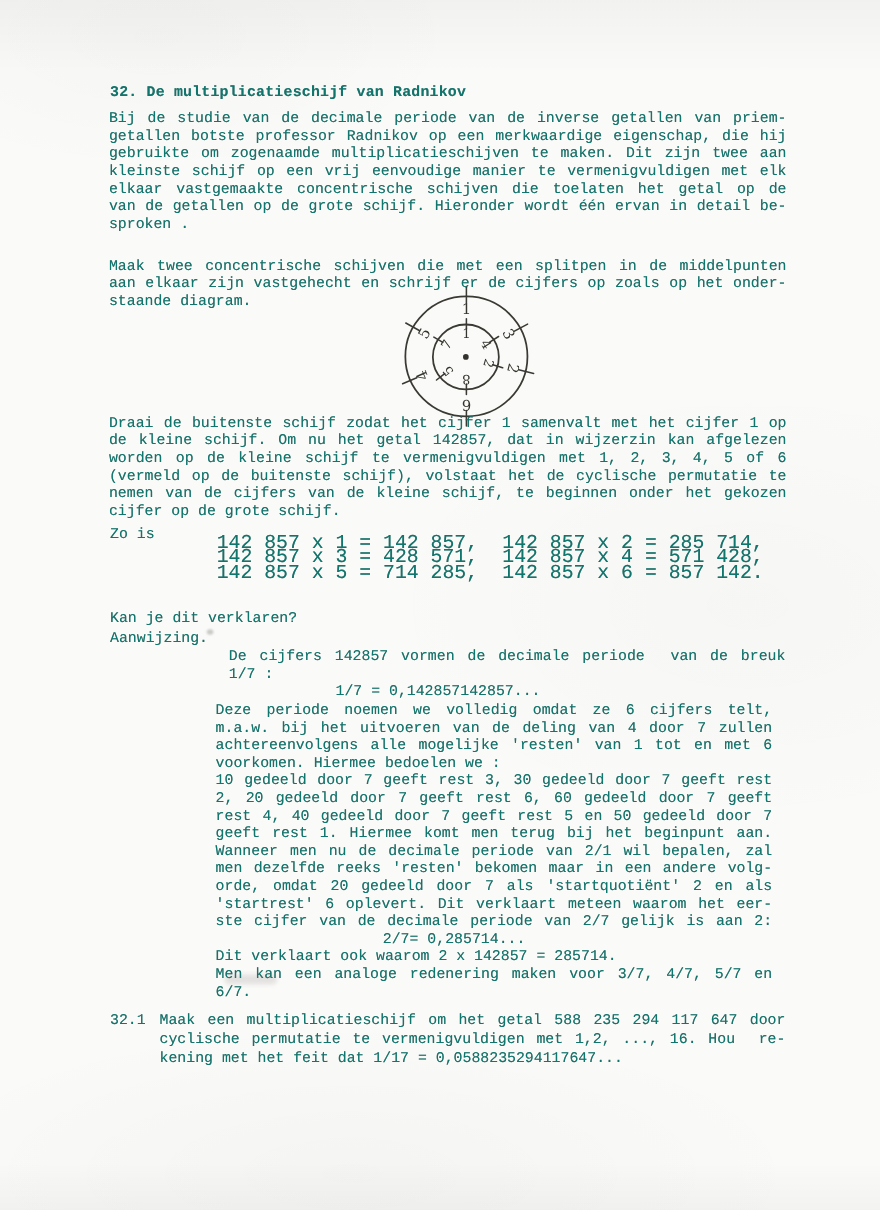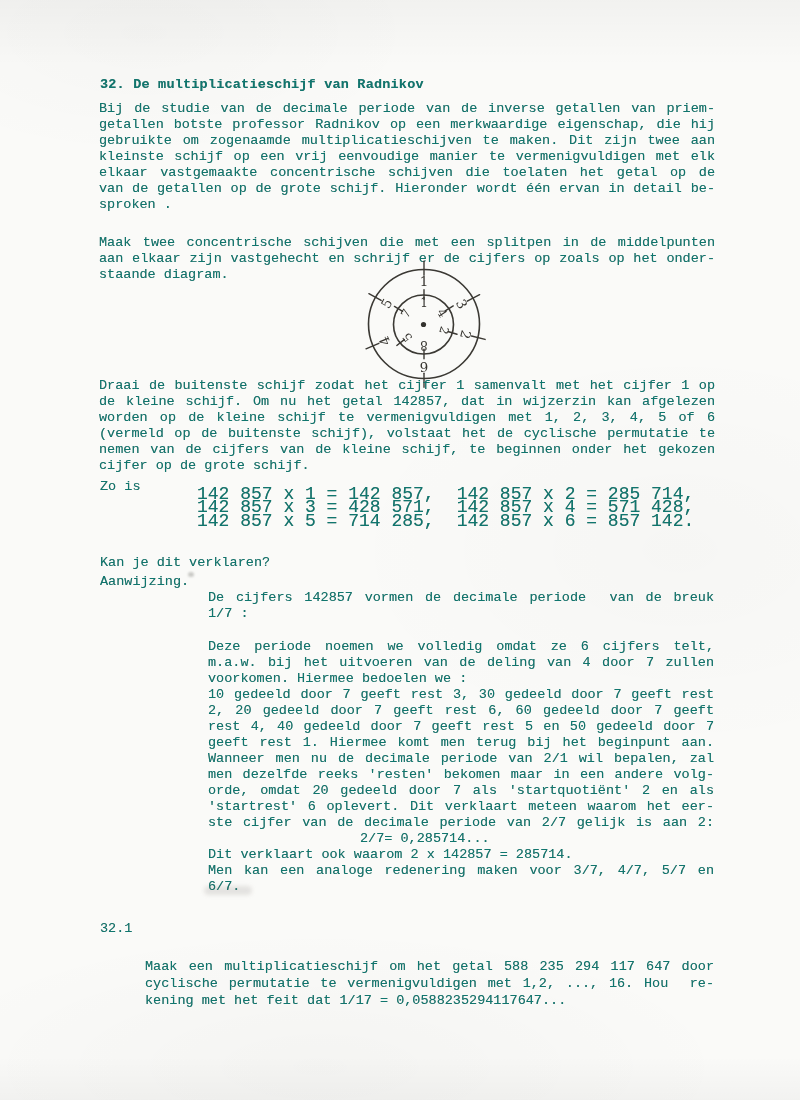--- a/index.html
+++ b/index.html
@@ -112,44 +112,46 @@
       <div class="tline">142 857 x 6 = 857 142.</div>
     </div>
 
   <div class="block soft" style="left:100px;top:555px;">Kan je dit verklaren?</div>
 
   <div class="block soft" style="left:100px;top:574px;">Aanwijzing.</div>
 
   <div class="block soft" style="left:208px;top:574px;width:506px;margin-top:16px;">
       <div class="tline just">De cijfers 142857 vormen de decimale periode  van de breuk</div>
       <div class="tline">1/7 :</div>
+      <div class="tline" style="padding-left: 97px;">1/7 = 0,142857142857...</div>
     </div>
 
-  <div class="block soft" style="left:208px;top:639px;width:506px;">
+  <div class="block soft" style="left:196px;top:639px;width:506px;">
       <div class="tline just">Deze periode noemen we volledig omdat ze 6 cijfers telt,</div>
       <div class="tline just">m.a.w. bij het uitvoeren van de deling van 4 door 7 zullen</div>
+      <div class="tline just">achtereenvolgens alle mogelijke 'resten' van 1 tot en met 6</div>
       <div class="tline">voorkomen. Hiermee bedoelen we :</div>
       <div class="tline just">10 gedeeld door 7 geeft rest 3, 30 gedeeld door 7 geeft rest</div>
       <div class="tline just">2, 20 gedeeld door 7 geeft rest 6, 60 gedeeld door 7 geeft</div>
       <div class="tline just">rest 4, 40 gedeeld door 7 geeft rest 5 en 50 gedeeld door 7</div>
       <div class="tline just">geeft rest 1. Hiermee komt men terug bij het beginpunt aan.</div>
       <div class="tline just">Wanneer men nu de decimale periode van 2/1 wil bepalen, zal</div>
       <div class="tline just">men dezelfde reeks 'resten' bekomen maar in een andere volg-</div>
       <div class="tline just">orde, omdat 20 gedeeld door 7 als 'startquotiënt' 2 en als</div>
       <div class="tline just">'startrest' 6 oplevert. Dit verklaart meteen waarom het eer-</div>
       <div class="tline just">ste cijfer van de decimale periode van 2/7 gelijk is aan 2:</div>
       <div class="tline" style="padding-left: 152px; font-family: Liberation Mono, monospace;">2/7= 0,285714...</div>
       <div class="tline">Dit verklaart ook waarom 2 x 142857 = 285714.</div>
       <div class="tline just">Men kan een analoge redenering maken voor 3/7, 4/7, 5/7 en</div>
       <div class="tline">6/7.</div>
     </div>
 
   <div class="block italicblock soft" style="left:100px;top:920px;">32.1</div>
 
-  <div class="block italicblock soft" style="left:145px;top:958px;width:569px;">
+  <div class="block italicblock soft" style="left:145px;top:920px;width:569px;">
       <div class="tline just">Maak een multiplicatieschijf om het getal 588 235 294 117 647 door</div>
       <div class="tline just">cyclische permutatie te vermenigvuldigen met 1,2, ..., 16. Hou  re-</div>
       <div class="tline">kening met het feit dat 1/17 = 0,0588235294117647...</div>
     </div>
 
   <div class="smudge"></div>
   <div class="speck"></div>
 
 </div>
 

